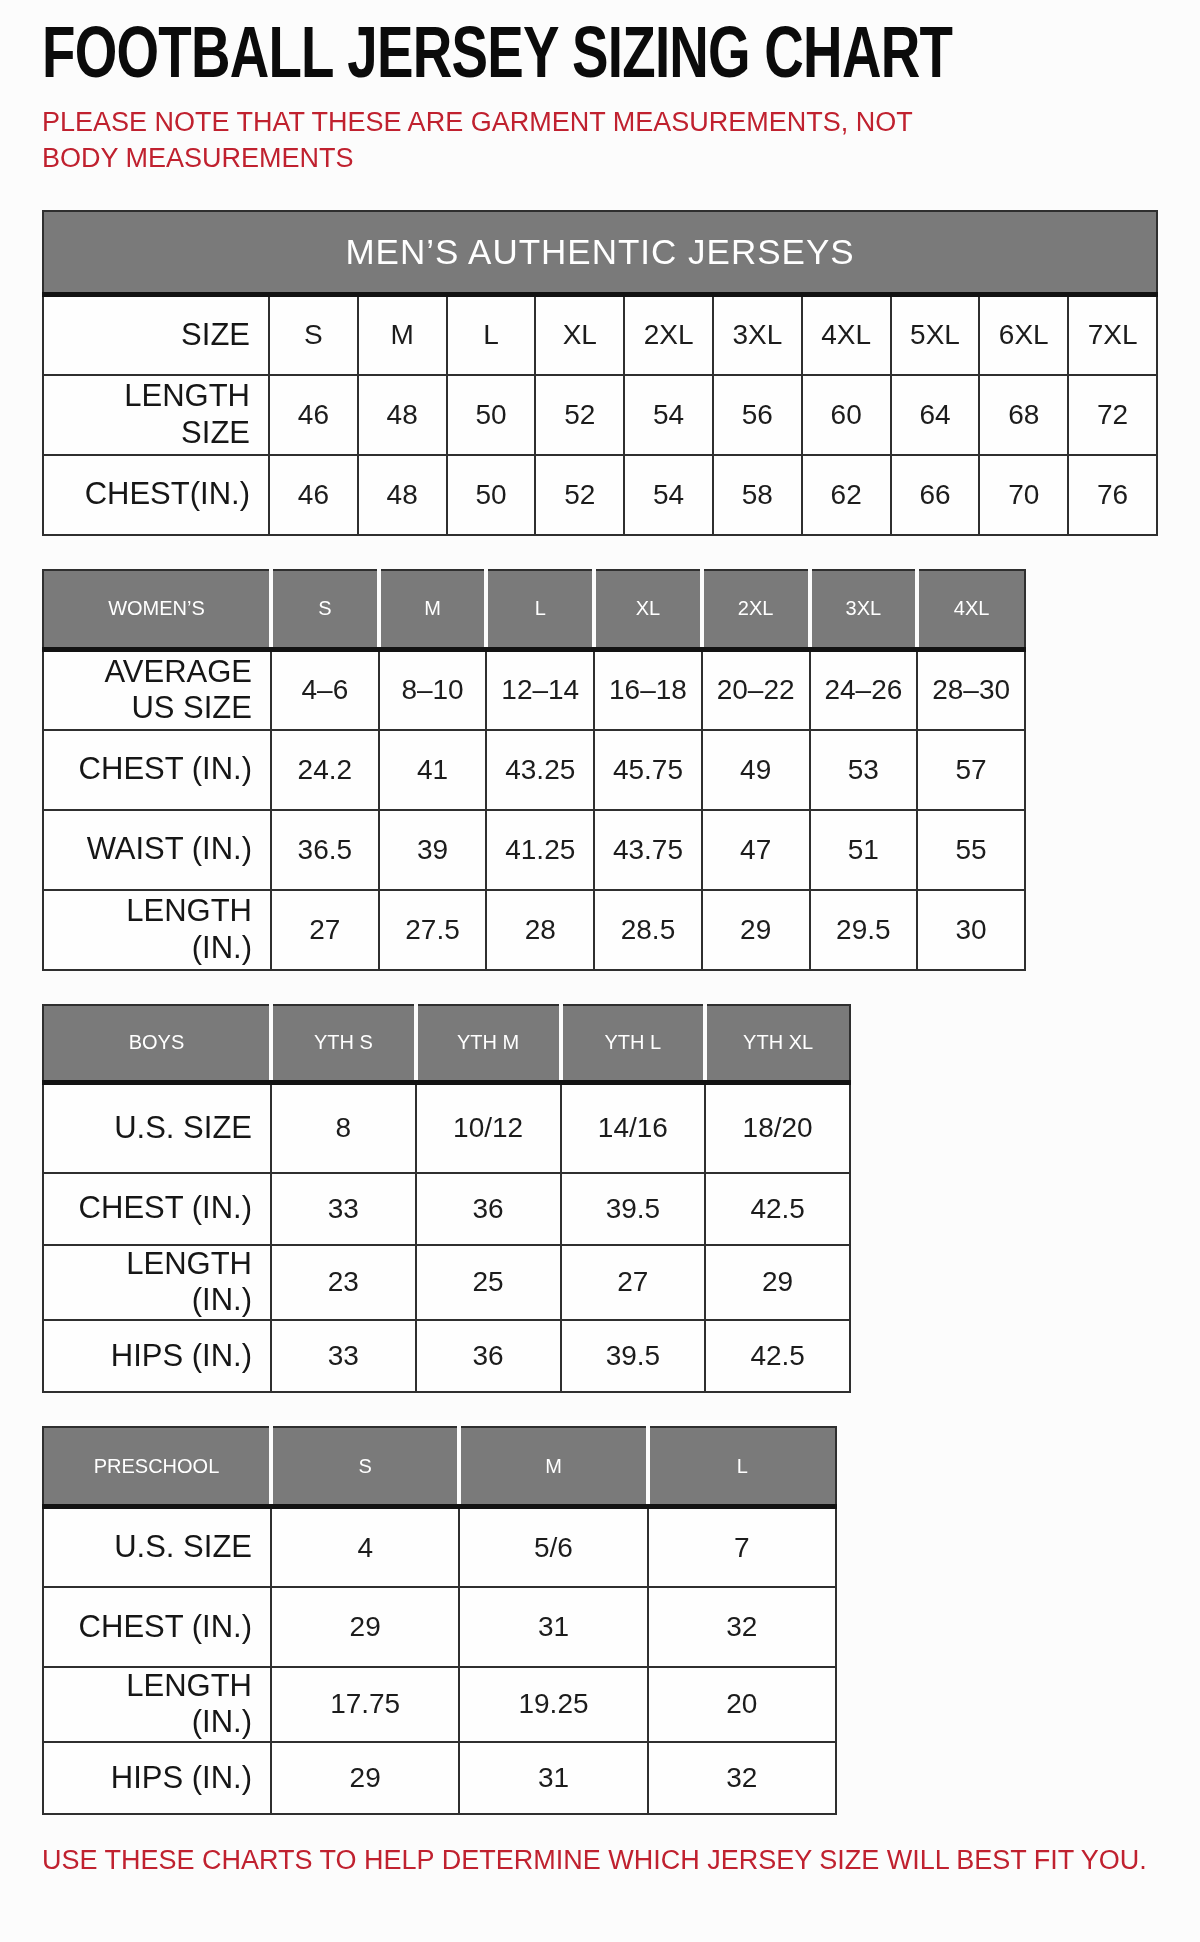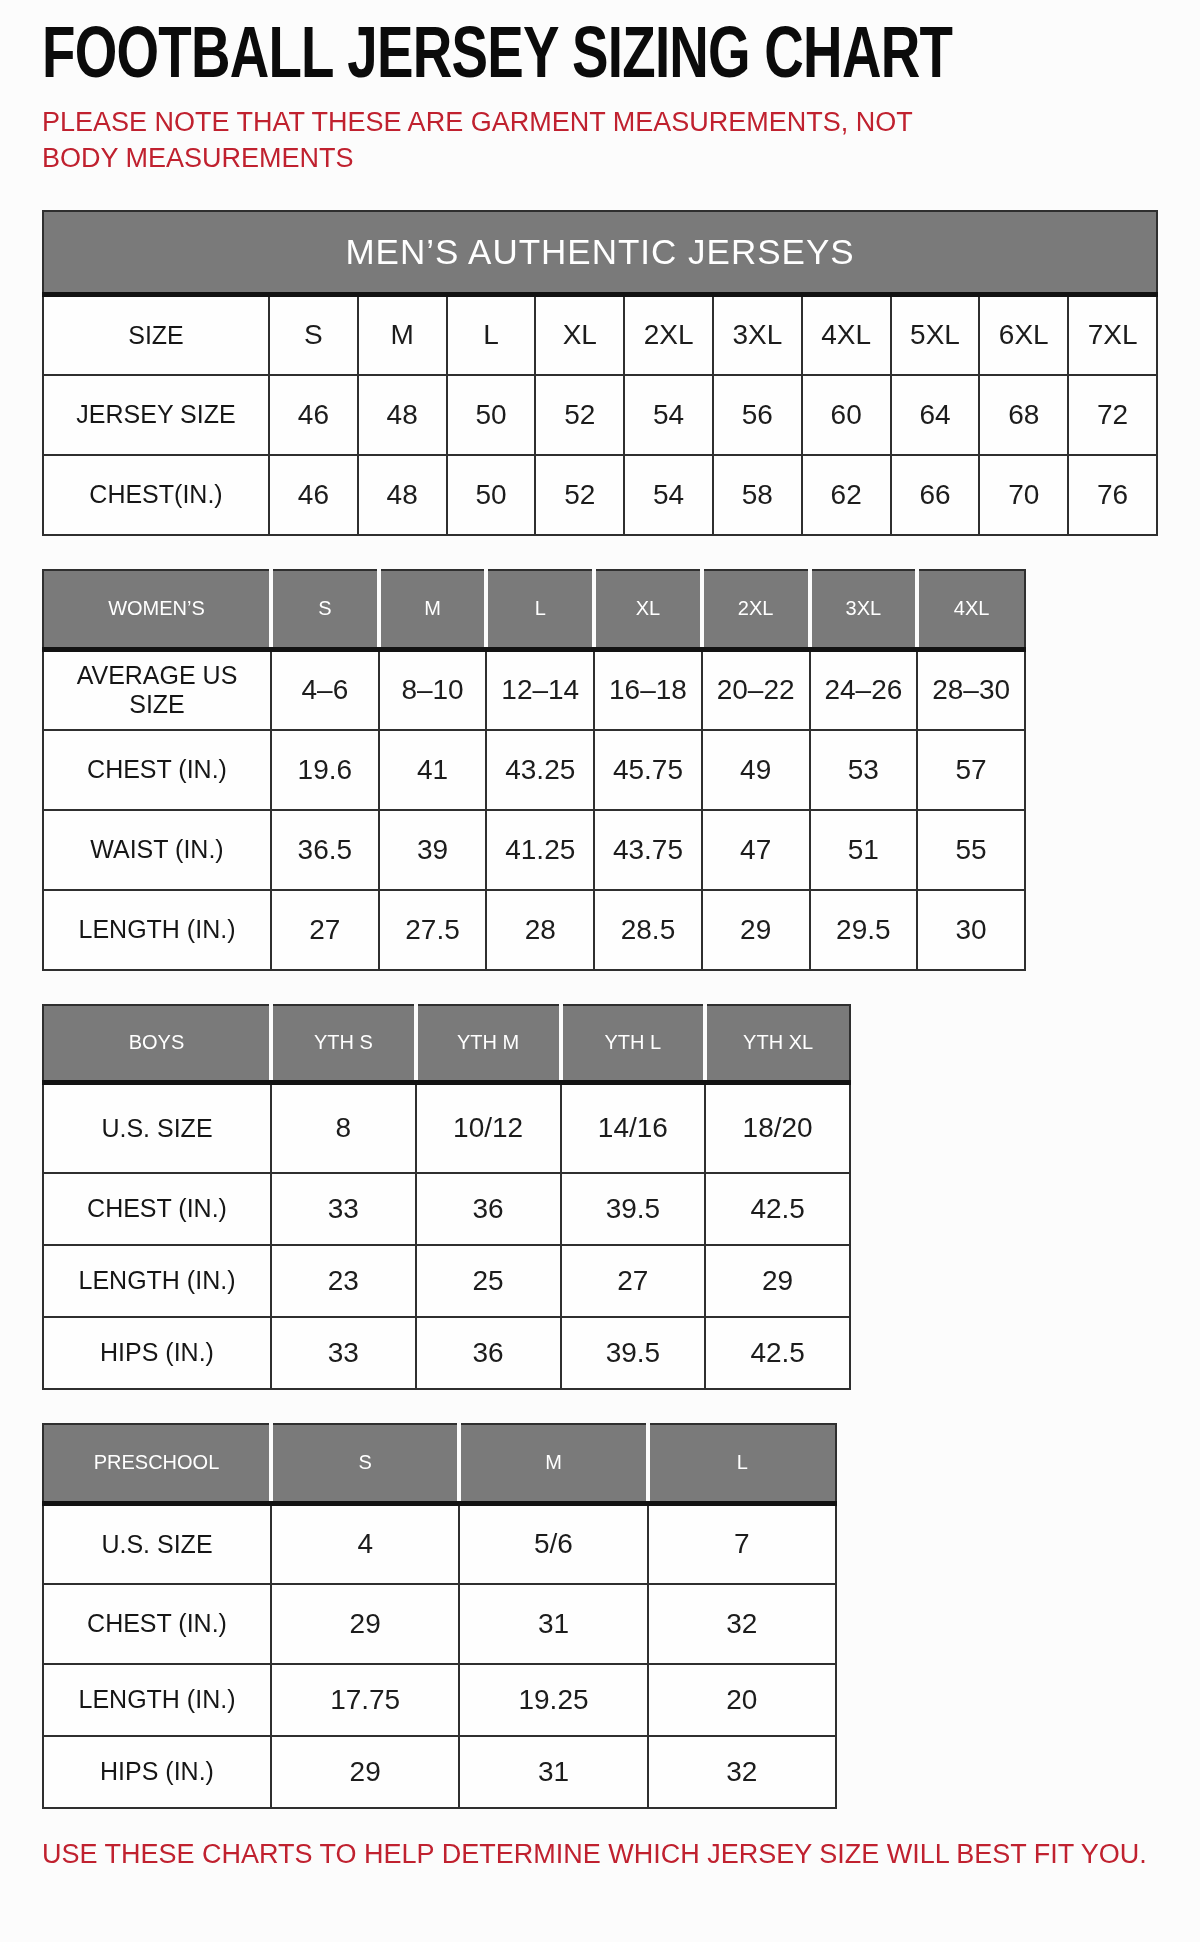--- a/index.html
+++ b/index.html
@@ -42,22 +42,22 @@
     margin-top:33px;
     background:#fefefe;
   }
   .tbl th,.tbl td{
     border:2px solid var(--border-dark);
     text-align:center;vertical-align:middle;
     padding:0;font-weight:400;
   }
   .tbl td{font-size:28px;color:#1c1c1c;}
   .tbl .row-label{
-    font-size:25px;color:var(--ink);
-    padding:0 18px;line-height:1.18;
+    font-size:31px;color:var(--ink);
+    padding:0 18px;line-height:1.18;text-align:right;
   }
   .banner-row th{
     background:var(--header-gray);
     color:#ffffff;font-size:35px;letter-spacing:1px;
     border-bottom:5px solid var(--border-heavy);
   }
   .header-row th{
     background:var(--header-gray);
     color:#ffffff;font-size:20px;
     border-bottom:5px solid var(--border-heavy);
@@ -115,21 +115,21 @@
             <td>L</td>
             <td>XL</td>
             <td>2XL</td>
             <td>3XL</td>
             <td>4XL</td>
             <td>5XL</td>
             <td>6XL</td>
             <td>7XL</td>
           </tr>
           <tr class="body-row">
-            <th class="row-label">JERSEY SIZE</th>
+            <th class="row-label">LENGTH SIZE</th>
             <td>46</td>
             <td>48</td>
             <td>50</td>
             <td>52</td>
             <td>54</td>
             <td>56</td>
             <td>60</td>
             <td>64</td>
             <td>68</td>
             <td>72</td>
@@ -176,21 +176,21 @@
             <td>4–6</td>
             <td>8–10</td>
             <td>12–14</td>
             <td>16–18</td>
             <td>20–22</td>
             <td>24–26</td>
             <td>28–30</td>
           </tr>
           <tr class="body-row">
             <th class="row-label">CHEST (IN.)</th>
-            <td>19.6</td>
+            <td>24.2</td>
             <td>41</td>
             <td>43.25</td>
             <td>45.75</td>
             <td>49</td>
             <td>53</td>
             <td>57</td>
           </tr>
           <tr class="body-row">
             <th class="row-label">WAIST (IN.)</th>
             <td>36.5</td>

